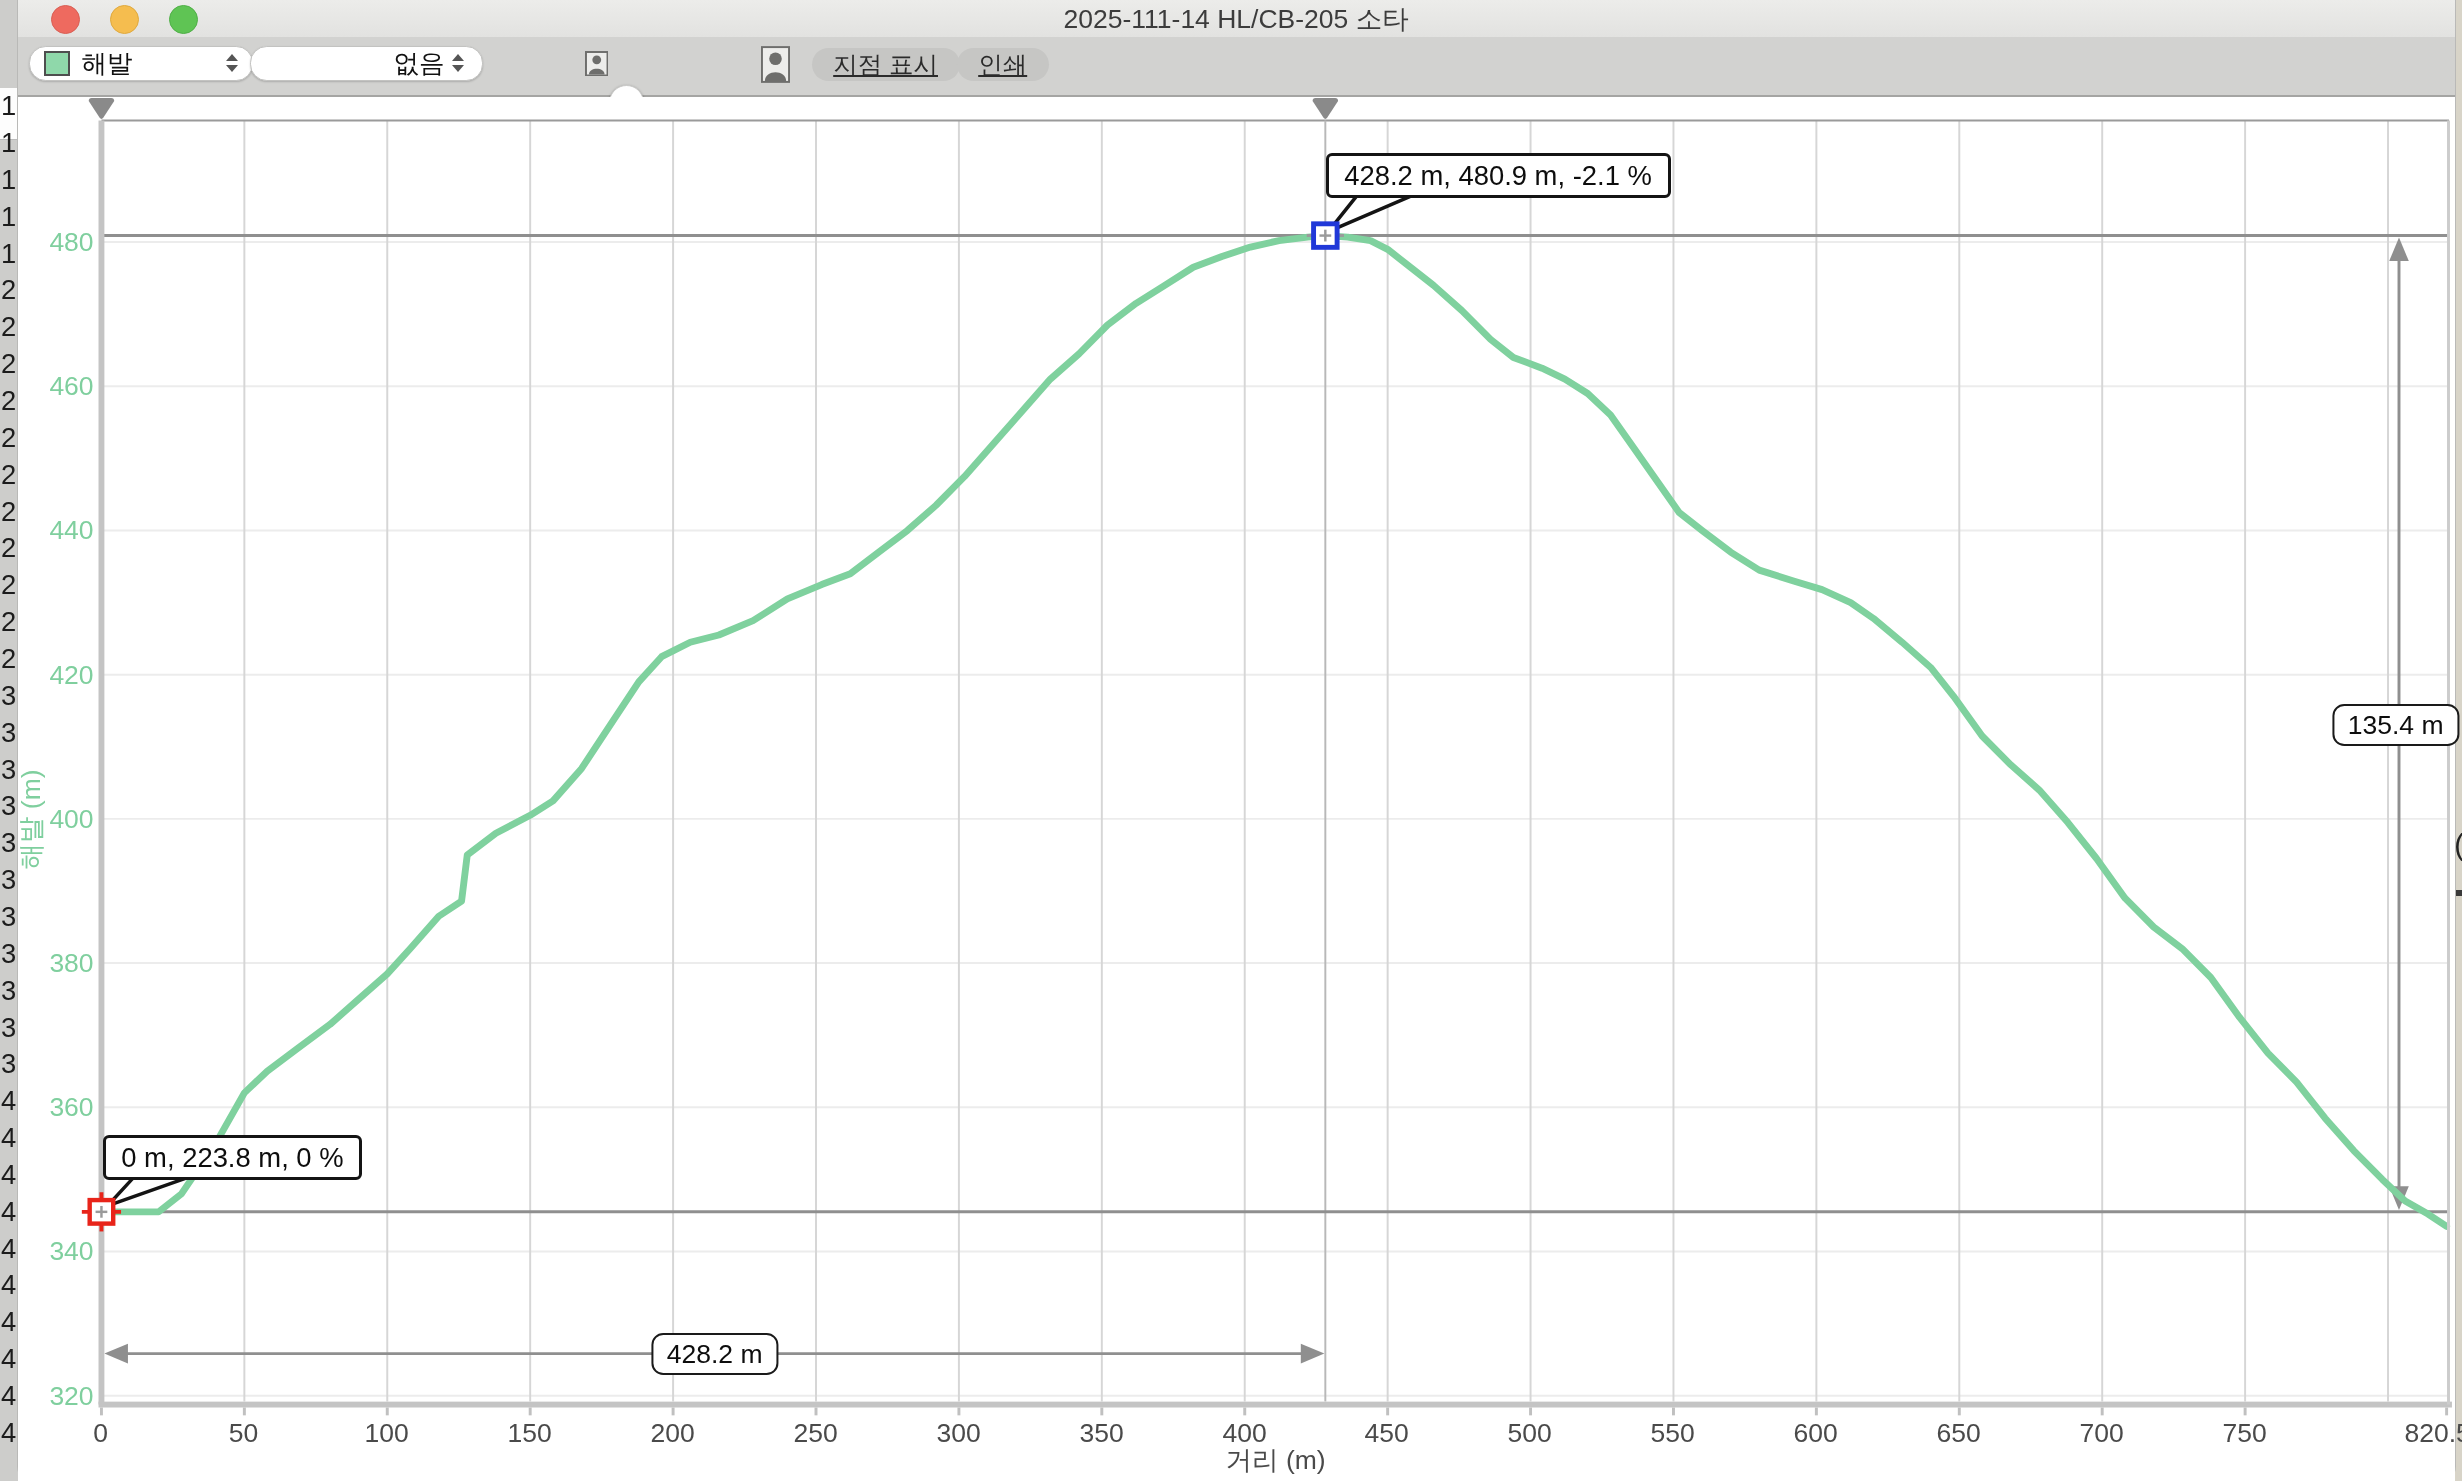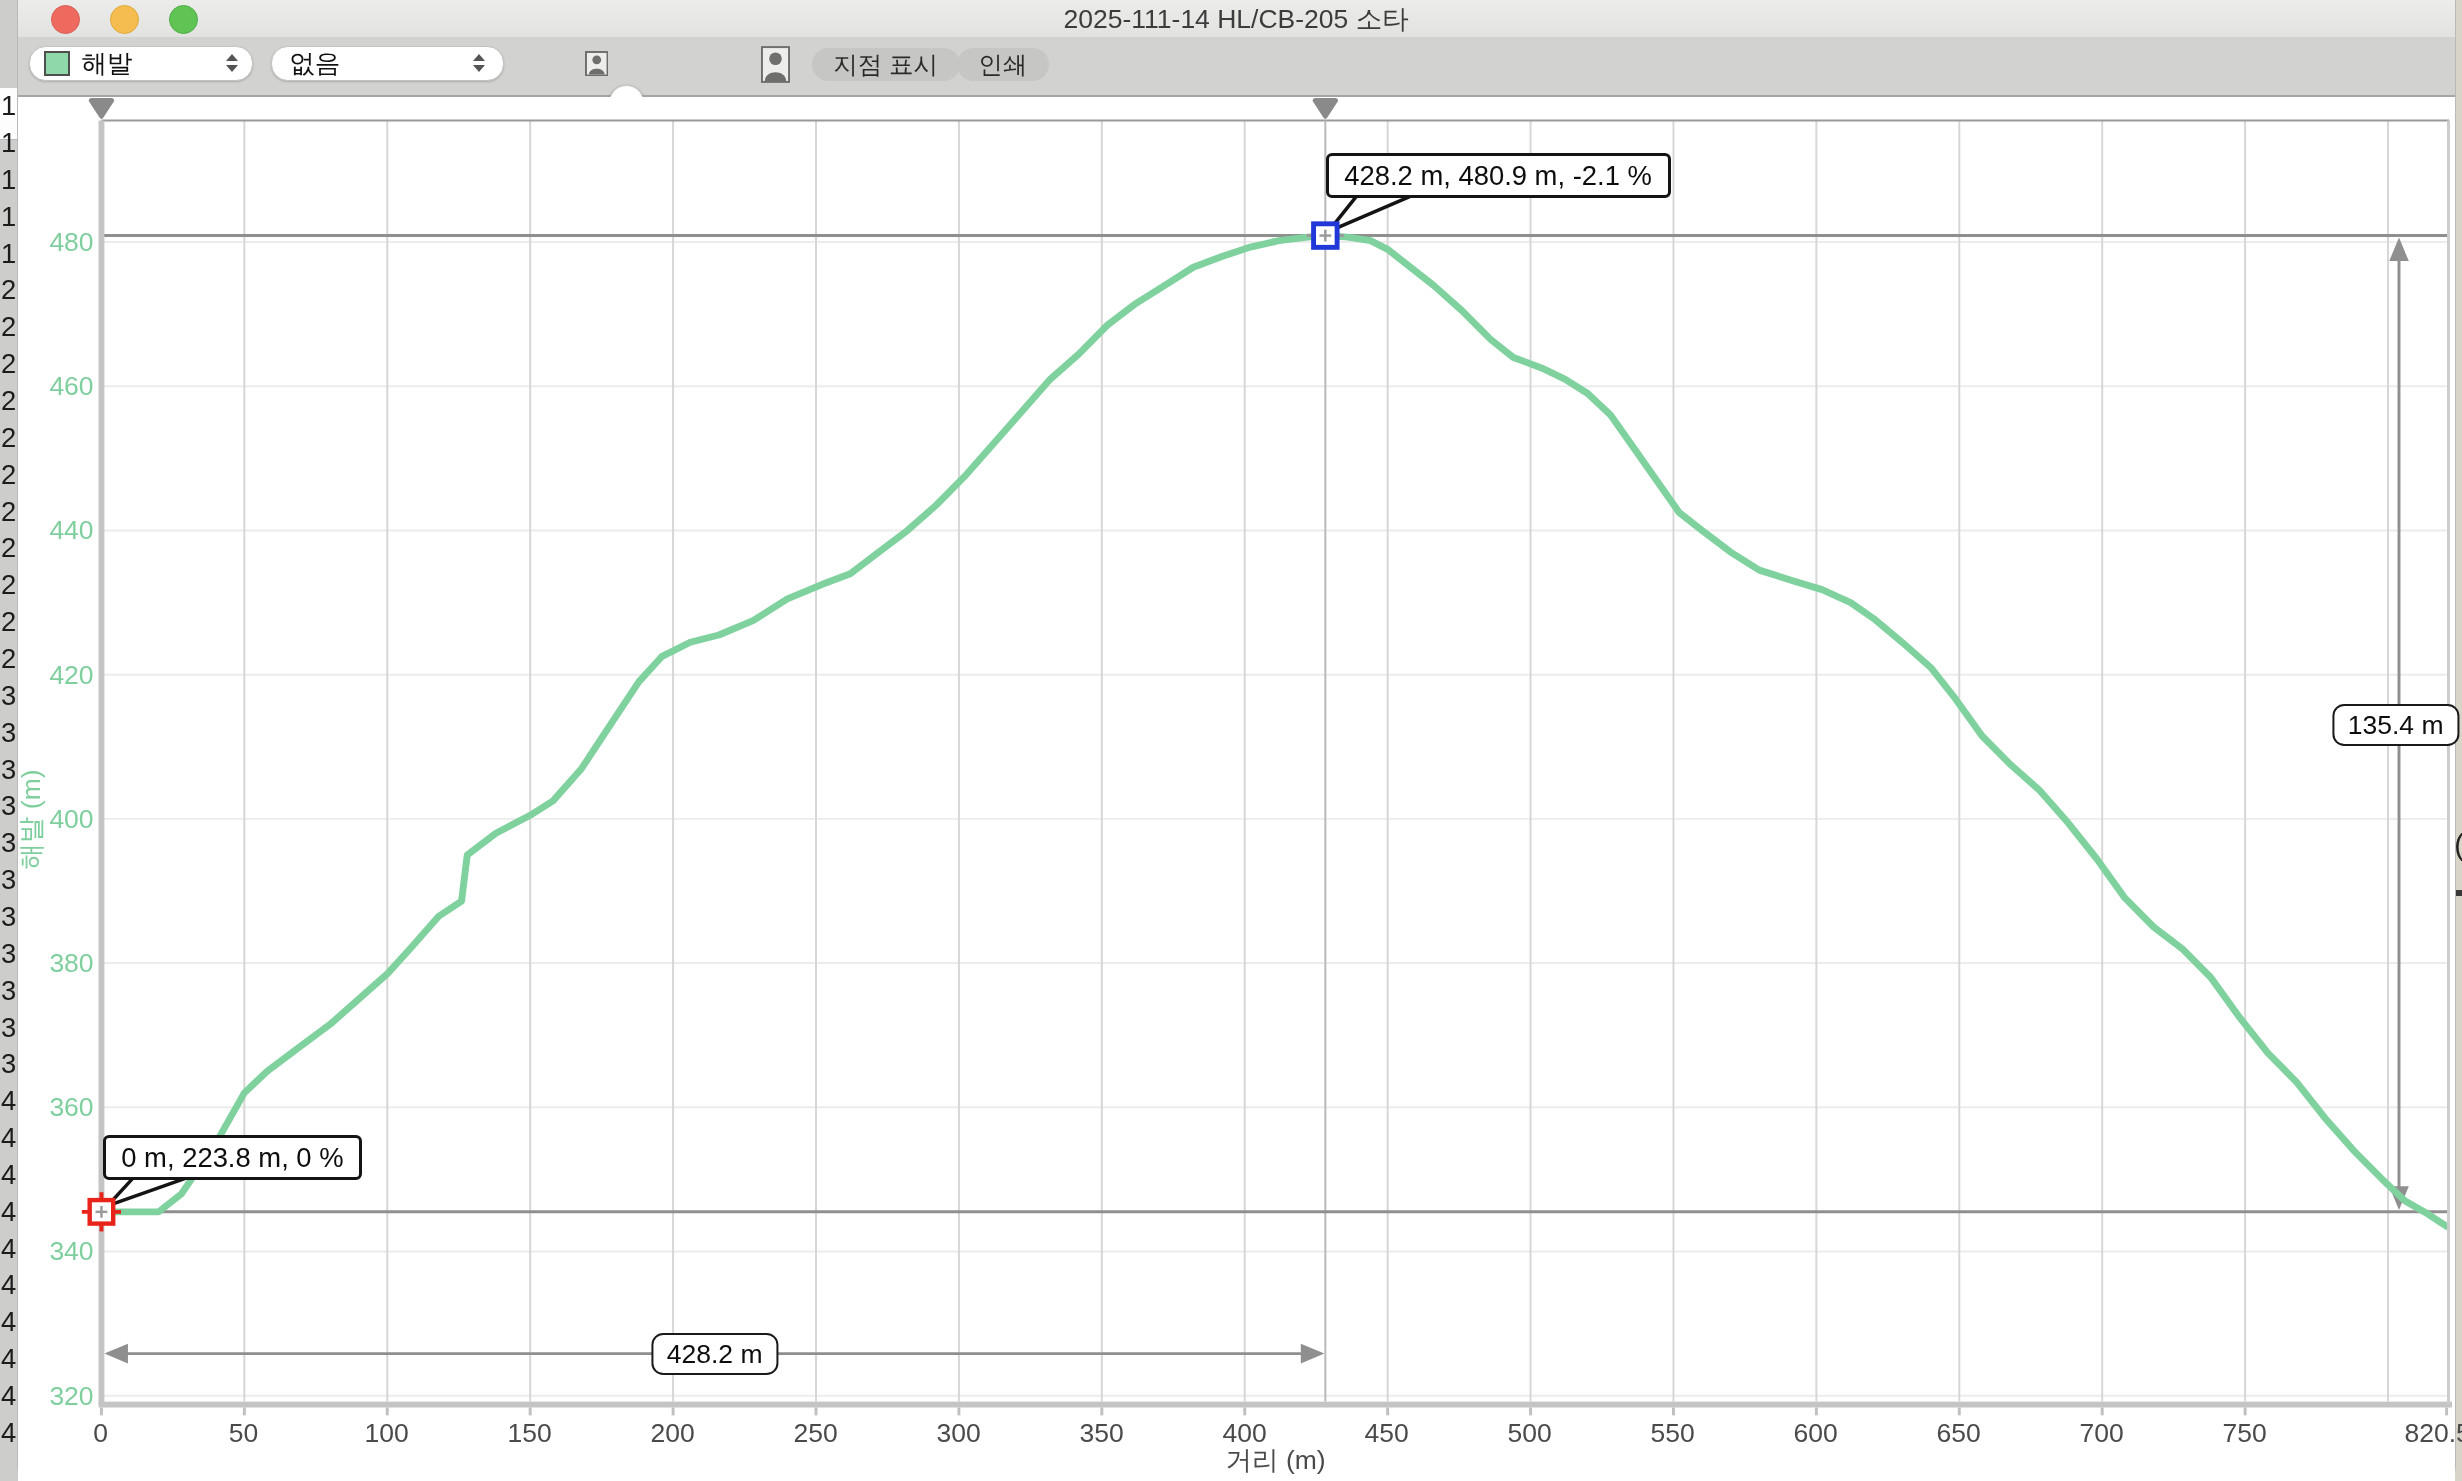--- a/index.html
+++ b/index.html
@@ -26,34 +26,34 @@
   .title{font-size:26.5px;color:#3c3c3c;}
   .tl{position:absolute;top:4.9px;width:27.4px;height:27.4px;border-radius:50%;}
   .tl.red{left:33px;background:#ee6a5f;border:1px solid #d95f54;}
   .tl.yellow{left:92px;background:#f5bd4f;border:1px solid #dfa93e;}
   .tl.green{left:151px;background:#5fc454;border:1px solid #4faf47;}
 
   .toolbar{position:absolute;left:0;top:37px;width:100%;height:58px;background:#d2d2d0;border-bottom:2px solid #a5a5a3;}
   .dropdown{position:absolute;top:8.8px;height:33px;background:#fff;border:1px solid #c3c3c1;border-radius:16.7px;
     display:flex;align-items:center;box-shadow:0 1px 2px rgba(0,0,0,.18);font-size:25.5px;color:#111;}
   .dd1{left:11.8px;width:194px;padding:0 13.7px;}
-  .dd2{left:253px;width:196px;padding:0 17.6px;}
+  .dd2{left:232px;width:196px;padding:0 17.6px;text-align:right;}
   .swatch{width:21.6px;height:21.6px;background:#8fd8aa;border:2px solid #4e4e4e;margin-right:11.8px;flex:0 0 auto;}
   .dd-label{flex:1 1 auto;white-space:nowrap;overflow:hidden;}
   .chev{display:flex;flex-direction:column;align-items:center;gap:3.9px;margin-left:7.8px;}
   .chev i{display:block;width:0;height:0;border-left:6.9px solid transparent;border-right:6.9px solid transparent;}
   .chev .up{border-bottom:7.8px solid #555;}
   .chev .dn{border-top:7.8px solid #555;}
 
   .slider-track{position:absolute;left:592px;top:61px;width:147px;height:7.8px;background:#c2c2c0;border-radius:3.9px;box-shadow:inset 0 1px 1px rgba(0,0,0,.2);}
   .slider-knob{position:absolute;left:591px;top:48px;width:33px;height:33px;border-radius:50%;background:#fff;
     border:1px solid #c9c9c7;box-shadow:0 1px 2.9px rgba(0,0,0,.35);}
   .icon-abs{position:absolute;}
   .tb-btn{position:absolute;top:10.8px;height:33px;border-radius:16.7px;background:#c6c6c4;
-    display:flex;align-items:center;justify-content:center;padding:0 21.6px;font-size:24.5px;color:#2b2b2b;}
+    display:flex;align-items:center;justify-content:center;padding:0 21.6px;font-size:24.5px;color:#2b2b2b;text-decoration:underline;}
   .btn1{left:794px;min-width:78px;}
   .btn2{left:939px;min-width:35px;}
 
   
   .chart{position:absolute;left:0;top:97px;width:2437px;height:1385px;background:#fff;}
   #plot-svg{position:absolute;left:0;top:0;}
   .xlab{position:absolute;transform:translateX(-50%);font-size:26.5px;color:#4a4a4a;white-space:nowrap;}
   .ylab{position:absolute;transform:translateY(-50%);font-size:26.5px;color:#7fcf9e;text-align:right;width:74px;}
   .ytitle{position:absolute;left:-74px;top:707px;width:169px;height:31px;transform:rotate(-90deg);
     text-align:center;font-size:26.5px;color:#7fcf9e;white-space:nowrap;}

